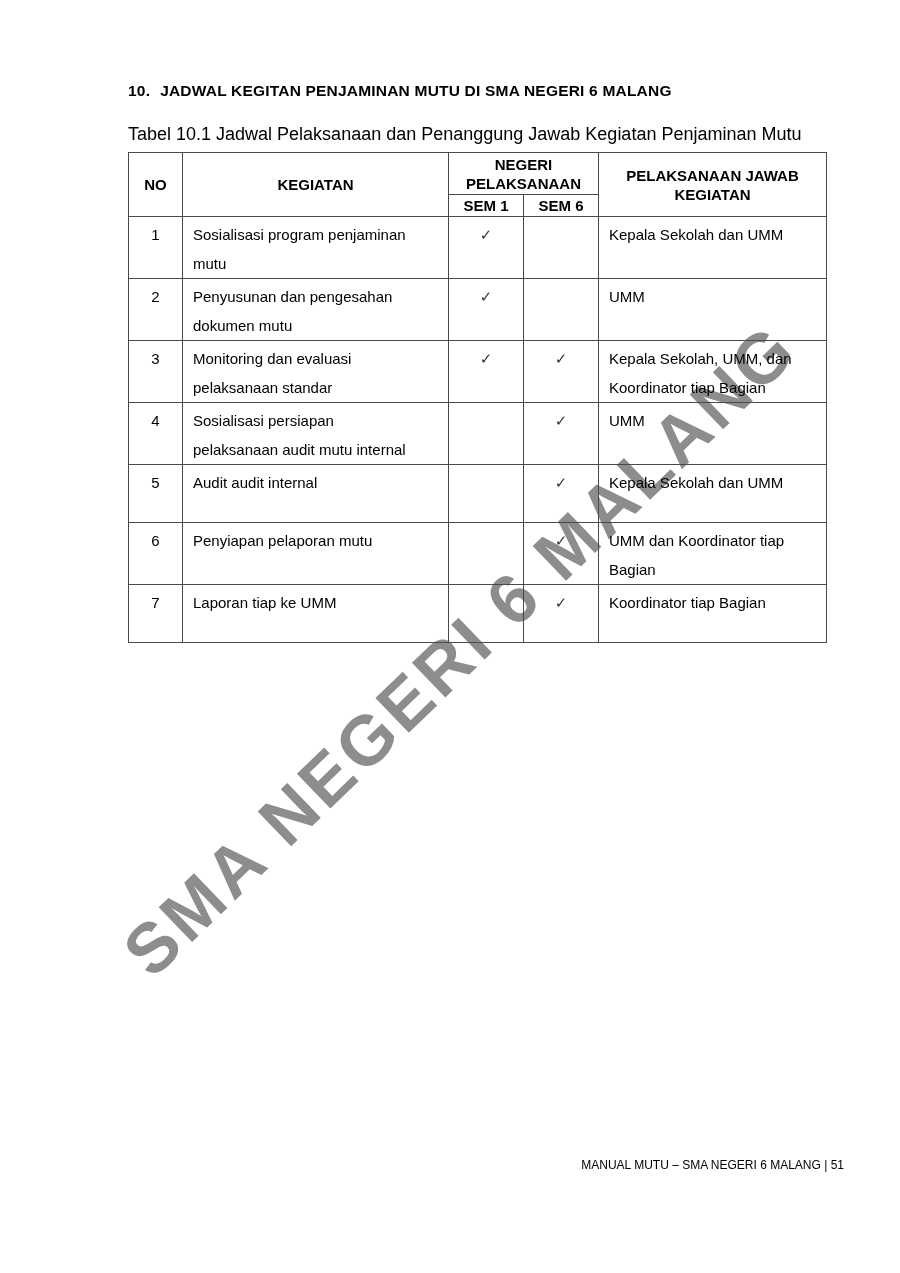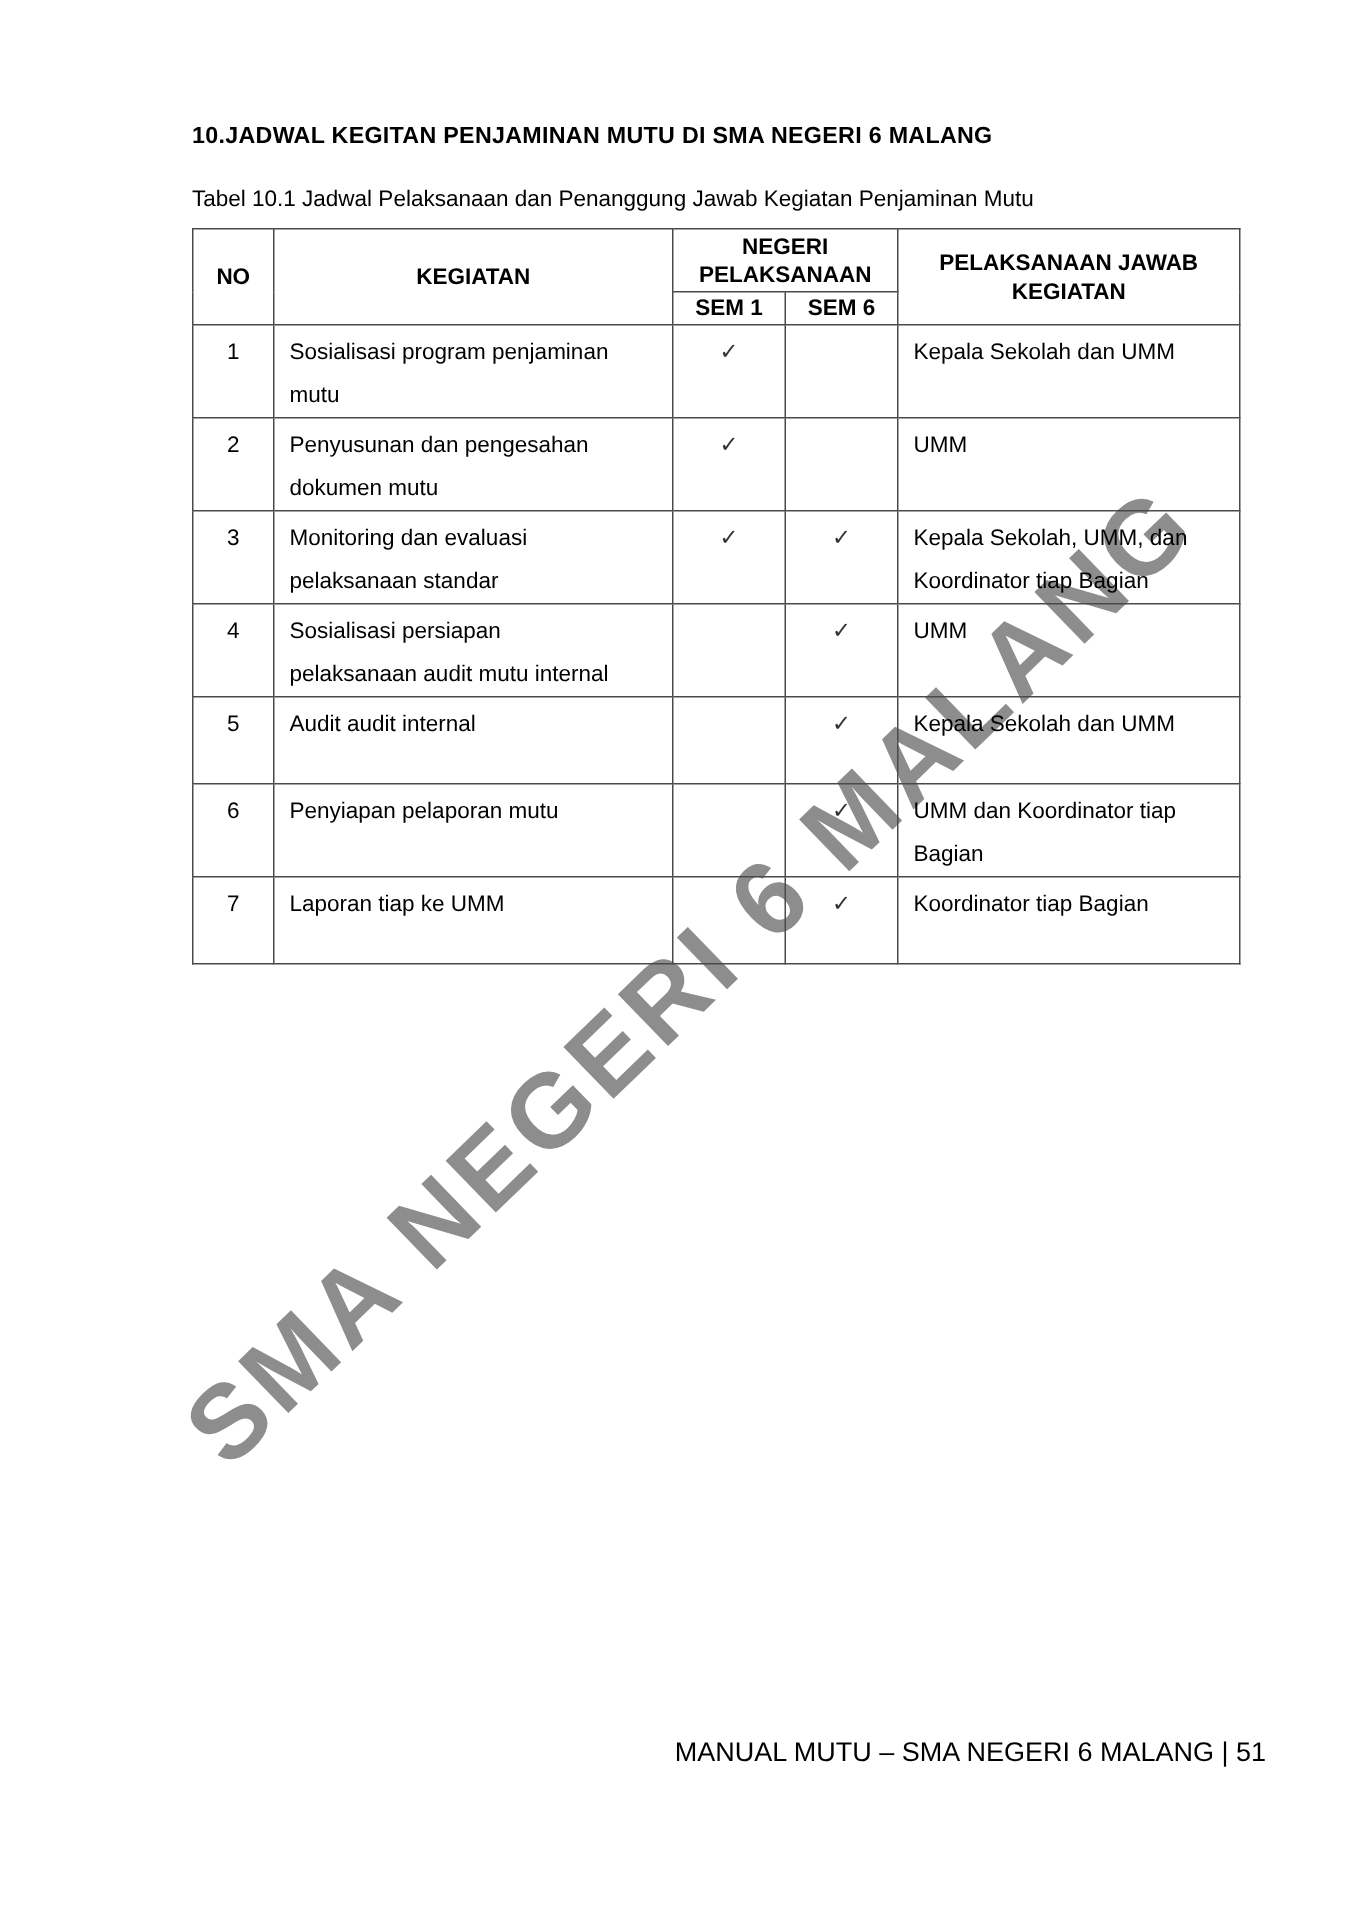--- a/index.html
+++ b/index.html
@@ -28,26 +28,26 @@
   }
   .content { position: relative; z-index: 2; }
   .heading {
     position: absolute;
     left: 128px;
     top: 82px;
     font-size: 15.5px;
     font-weight: bold;
     letter-spacing: 0.2px;
   }
-  .heading .num { }
+  .heading .num { margin-right: 10px; }
   .caption {
     position: absolute;
     left: 128px;
     top: 124px;
-    font-size: 15px;
+    font-size: 18px;
   }
   table.schedule {
     position: absolute;
     left: 128px;
     top: 152px;
     width: 698px;
     border-collapse: collapse;
     table-layout: fixed;
     background: transparent;
   }
@@ -76,21 +76,21 @@
   td.col-sem {
     text-align: center;
     padding: 3px 2px 0 2px;
     font-size: 14px;
     color: #333333;
   }
   .footer {
     position: absolute;
     top: 1158px;
     right: 56px;
-    font-size: 18px;
+    font-size: 12px;
     color: #000000;
   }
   .w-no { width: 54px; }
   .w-kegiatan { width: 266px; }
   .w-sem { width: 75px; }
   .w-penanggung { width: 228px; }
 </style>
 </head>
 <body>
 

